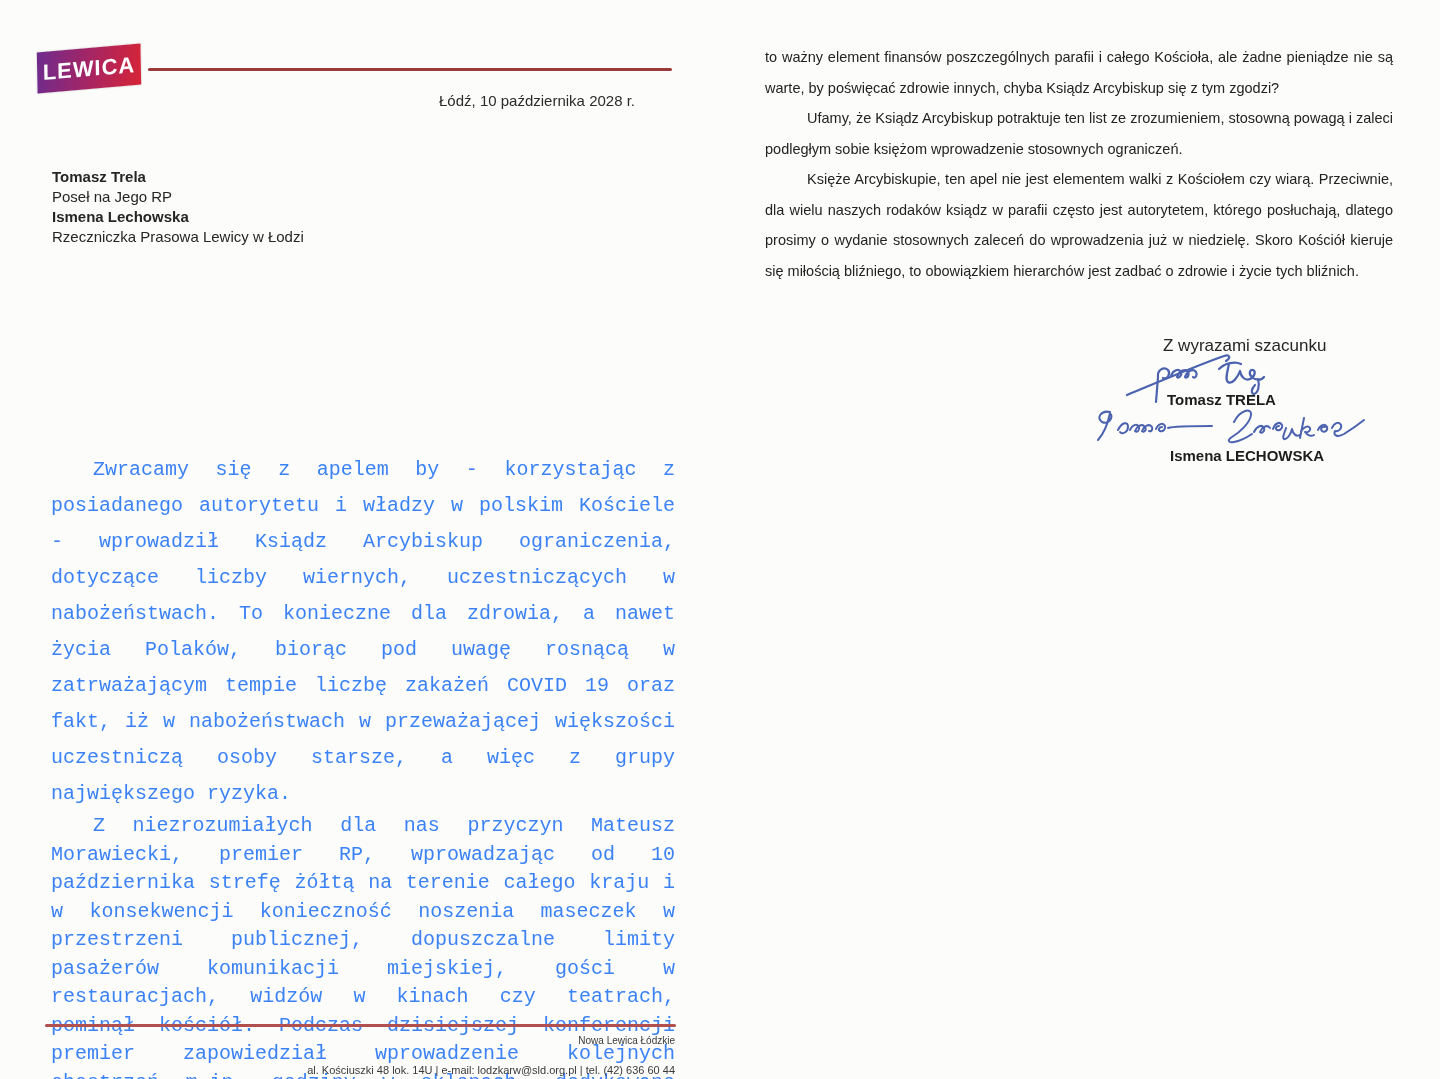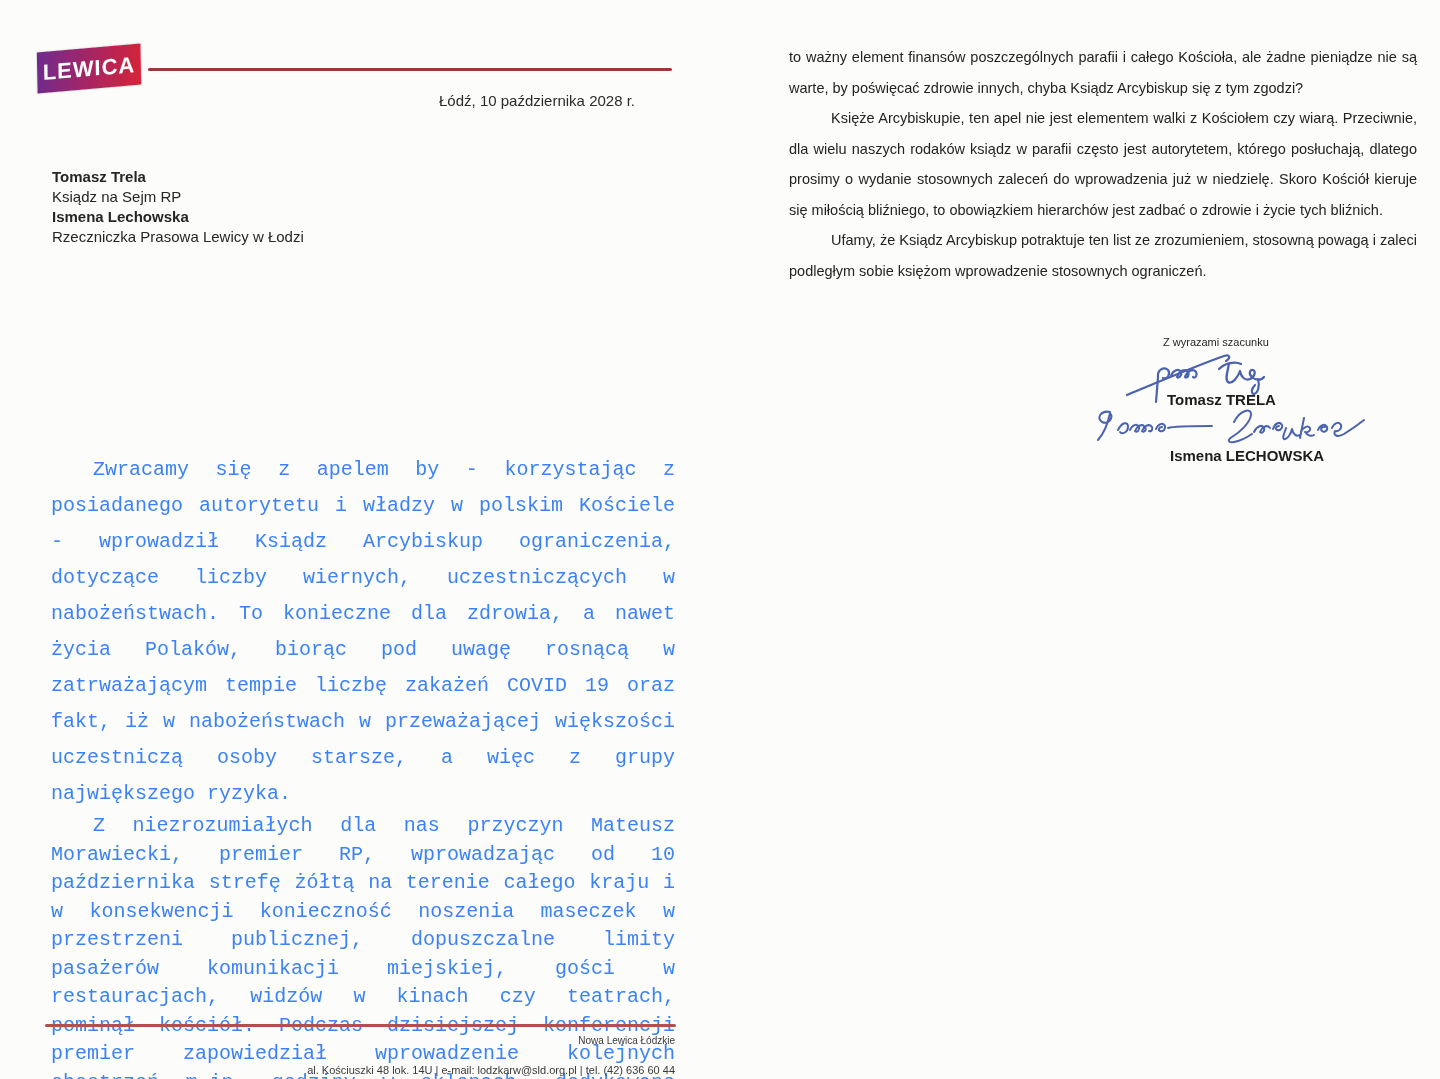--- a/index.html
+++ b/index.html
@@ -38,26 +38,26 @@
   
   .body-left {
     position:absolute; left:51px; top:452px; width:624px;
     text-align:justify; font-size:20px; color:#3b82f6;font-family:Liberation Mono, monospace;
   }
   .body-left p { margin:0; text-indent:42px; }
   .body-left p.p1 { line-height:36px; }
   .body-left p.p2 { line-height:28.5px; }
   .body-right {
     position:absolute; left:765px; top:42px; width:628px;
-    text-align:justify; font-size:14.5px; color:#232323;margin-left:24px;
+    text-align:justify; font-size:14.5px; color:#232323;
   }
   .body-right p { margin:0; line-height:30.5px; }
   .body-right p.indent { text-indent:42px; }
   
-  .closing { position:absolute; left:1163px; top:336px; font-size:11px;text-align:center; }
+  .closing { position:absolute; left:1163px; top:336px; font-size:17px;text-align:center; }
   .sig-name { position:absolute; font-weight:bold; font-size:15px; color:#1d1d1d; }
   .name-trela { left:1167px; top:391px; }
   .name-lechowska { left:1170px; top:447px; }
   .sig-svg { position:absolute; }
   .sig-trela { left:1124px; top:349px; }
   .sig-lechowska { left:1094px; top:404px; }
   
   .rule-bottom {
     position:absolute; left:45px; top:1024px; width:631px; height:3px;
     background:#b24f4f; border-radius:2px;
@@ -76,41 +76,41 @@
 
   <div class="logo">
     <span>LEWICA</span>
   </div>
   <div class="rule-top"></div>
 
   <div class="date">Łódź, 10 października 2028 r.</div>
 
   <div class="sender">
     <div class="bold">Tomasz Trela</div>
-    <div>Ksiądz na Sejm RP</div>
+    <div>Poseł na Jego RP</div>
     <div class="bold">Ismena Lechowska</div>
     <div>Rzeczniczka Prasowa Lewicy w Łodzi</div>
   </div>
 
 
   <div class="body-left">
     <p class="p1">Zwracamy się z apelem by - korzystając z posiadanego autorytetu i władzy w polskim Kościele - wprowadził Ksiądz Arcybiskup ograniczenia, dotyczące liczby wiernych, uczestniczących w nabożeństwach. To konieczne dla zdrowia, a nawet życia Polaków, biorąc pod uwagę rosnącą w zatrważającym tempie liczbę zakażeń COVID 19 oraz fakt, iż w nabożeństwach w przeważającej większości uczestniczą osoby starsze, a więc z grupy największego ryzyka.</p>
     <p class="p2">Z niezrozumiałych dla nas przyczyn Mateusz Morawiecki, premier RP, wprowadzając od 10 października strefę żółtą na terenie całego kraju i w konsekwencji konieczność noszenia maseczek w przestrzeni publicznej, dopuszczalne limity pasażerów komunikacji miejskiej, gości w restauracjach, widzów w kinach czy teatrach, pominął kościół. Podczas dzisiejszej konferencji premier zapowiedział wprowadzenie kolejnych obostrzeń m.in. godziny w sklepach, dedykowane seniorom, a o kościele ani słowa. Zapomniał? Raczej zwyczajnie stchórzył, obawiając się niezadowolenia prezesa PiS Jarosława Kaczyńskiego, który woli się nie narażać kościelnym hierarchom, bez wsparcia których wyborów by nie wygrał. Dlatego pozwalamy sobie wystąpić z tym apelem w zastępstwie premiera RP, ministra zdrowia i wszystkich przedstawicieli partii rządzącej razem wziętych, ponieważ boję się o zdrowie, a nawet życie rzeszy Polek i Polaków, którzy w niedzielę zjawią się na nabożeństwach. Maseczki podobno są obowiązkowe, ale żaden ksiądz nie wyprosi przecież nikogo z mszy świętej za brak maseczki. Rozumiemy także, że niedzielna taca,</p>
   </div>
 
   <div class="rule-bottom"></div>
   <div class="footer">
     <p class="org">Nowa Lewica Łódzkie</p>
     <p class="contact">al. Kościuszki 48 lok. 14U | e-mail: lodzkarw@sld.org.pl | tel. (42) 636 60 44</p>
   </div>
 
   <div class="body-right">
     <p>to ważny element finansów poszczególnych parafii i całego Kościoła, ale żadne pieniądze nie są warte, by poświęcać zdrowie innych, chyba Ksiądz Arcybiskup się z tym zgodzi?</p>
+    <p class="indent">Ufamy, że Ksiądz Arcybiskup potraktuje ten list ze zrozumieniem, stosowną powagą i zaleci podległym sobie księżom wprowadzenie stosownych ograniczeń.</p>
     <p class="indent">Księże Arcybiskupie, ten apel nie jest elementem walki z Kościołem czy wiarą. Przeciwnie, dla wielu naszych rodaków ksiądz w parafii często jest autorytetem, którego posłuchają, dlatego prosimy o wydanie stosownych zaleceń do wprowadzenia już w niedzielę. Skoro Kościół kieruje się miłością bliźniego, to obowiązkiem hierarchów jest zadbać o zdrowie i życie tych bliźnich.</p>
-    <p class="indent">Ufamy, że Ksiądz Arcybiskup potraktuje ten list ze zrozumieniem, stosowną powagą i zaleci podległym sobie księżom wprowadzenie stosownych ograniczeń.</p>
   </div>
 
   <div class="closing">Z wyrazami szacunku</div>
 
   <svg class="sig-svg sig-trela" width="170" height="60" viewBox="0 0 170 60" fill="none" stroke="#3c55a8" stroke-width="2.2" stroke-linecap="round" stroke-linejoin="round" opacity="0.92">
     <path d="M3 46 C32 34 74 16 100 7 C106 5 107 9 102 12"></path>
     <path d="M34 28 L32 53 M34 28 C33 21 40 17 44 21 C47 25 43 31 39 29 M47 27 C49 21 55 19 57 23 C58 26 55 30 53 28 C55 22 61 19 64 23 C66 26 63 30 61 28 C63 22 69 19 72 23 C74 26 71 30 69 28"></path>
     <path d="M95 20 C101 14 111 12 117 15 M105 15 C103 24 101 31 104 33 C108 36 114 28 116 22 C117 28 121 32 126 30 C131 28 132 22 129 21 C126 20 124 25 128 28 C131 31 137 32 140 28 M134 30 C136 37 134 44 130 45 C127 45 127 40 131 36"></path>
   </svg>
   <div class="sig-name name-trela">Tomasz TRELA</div>

